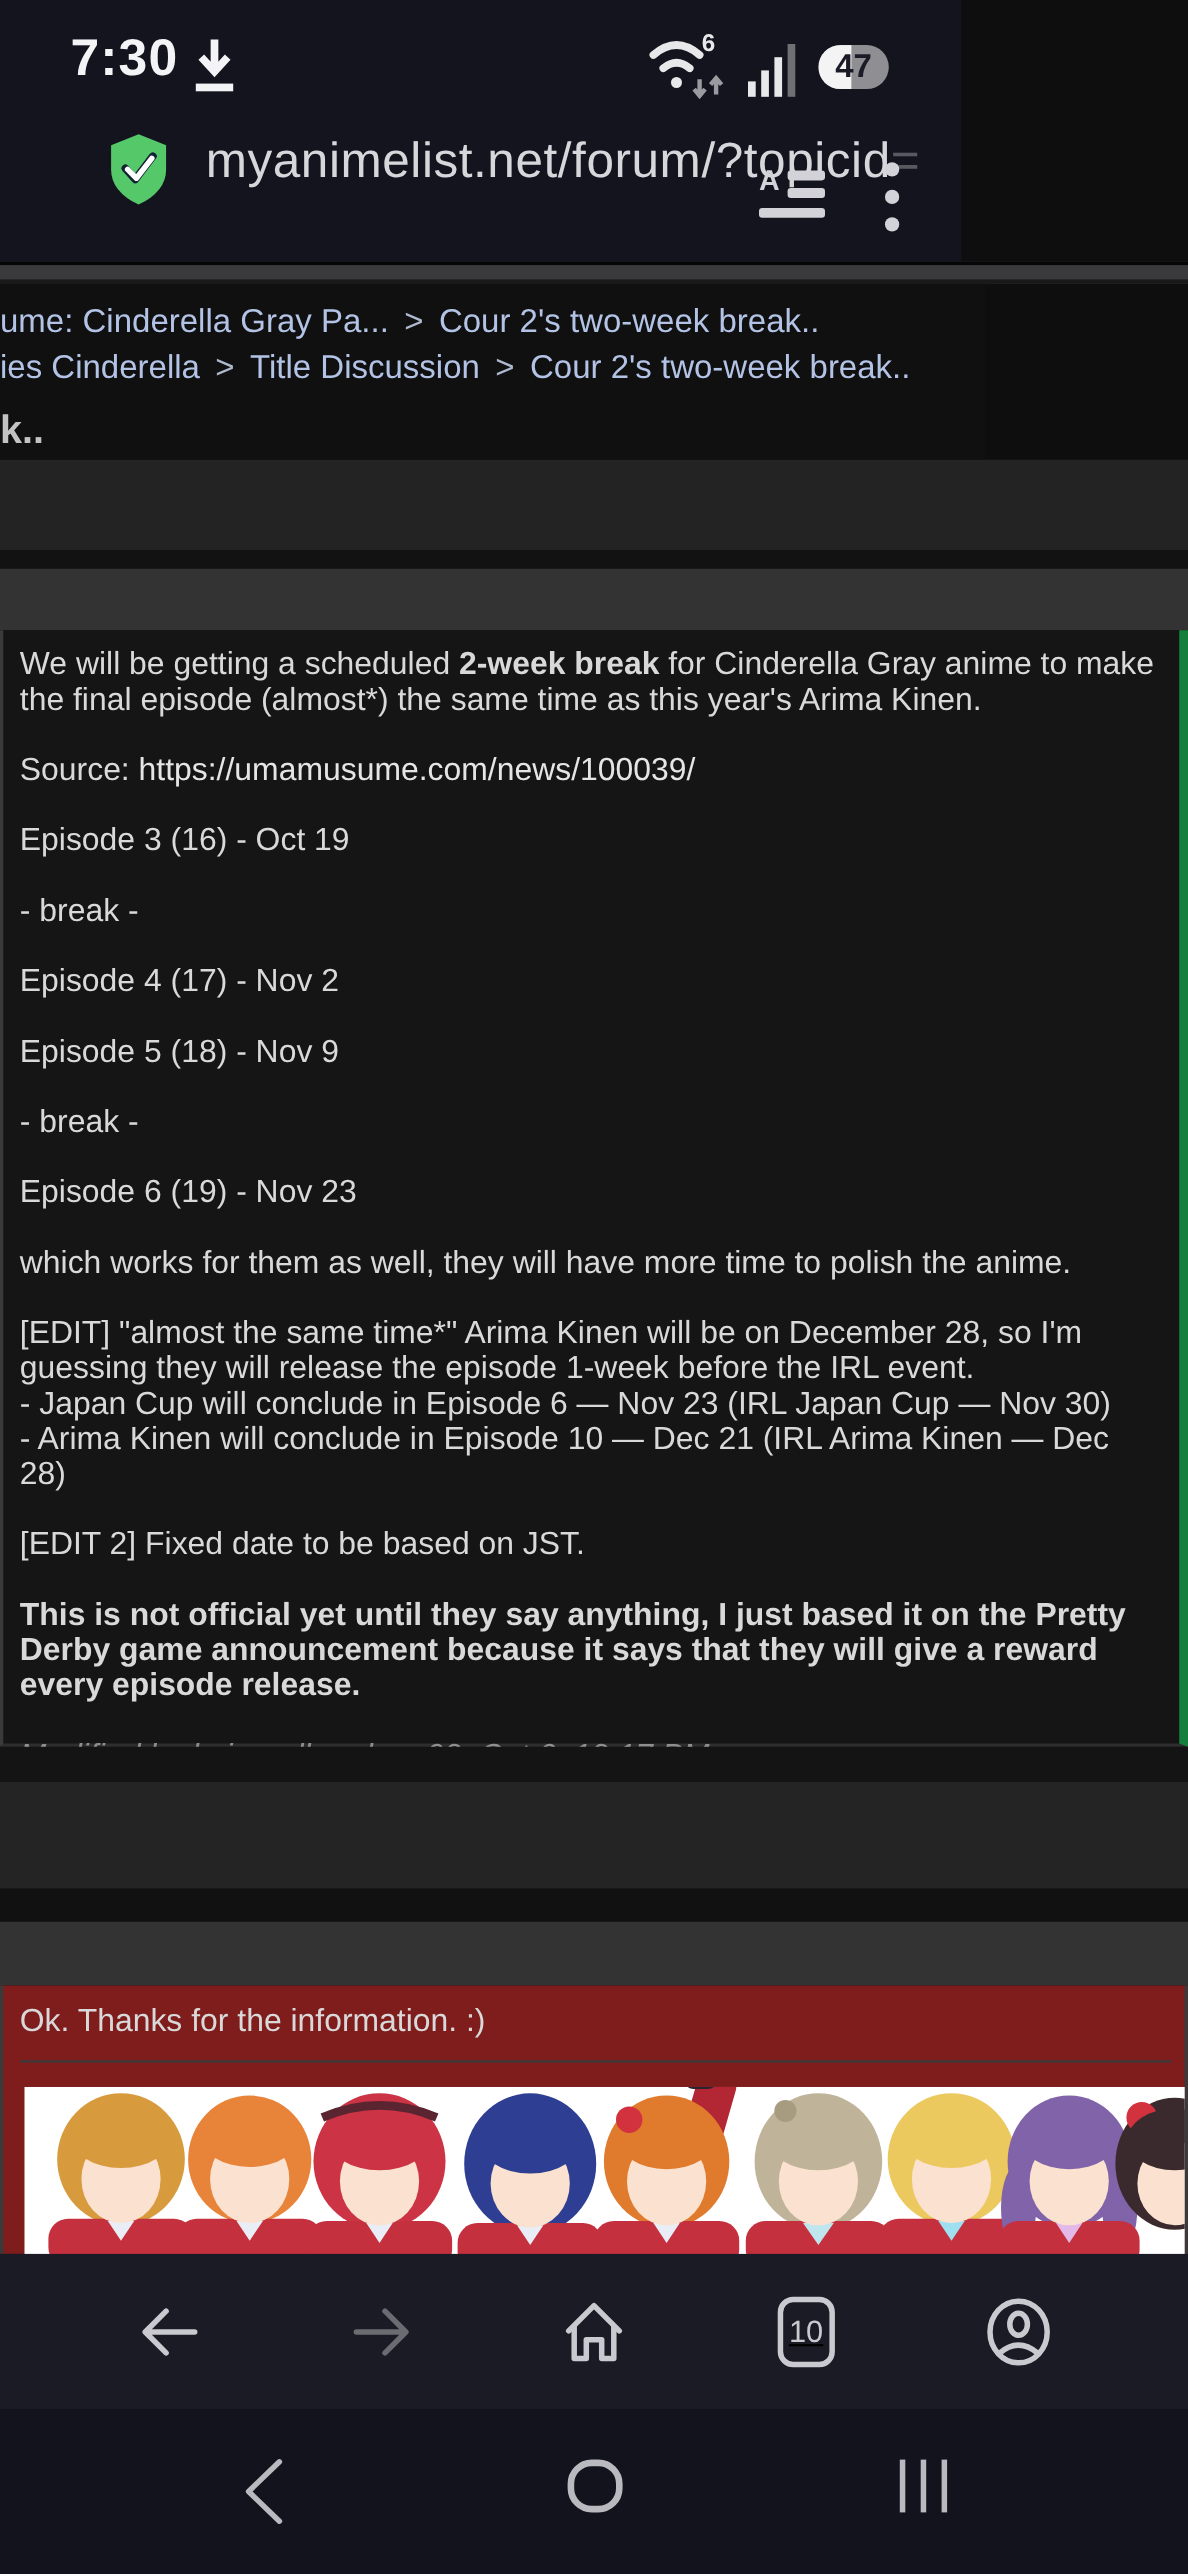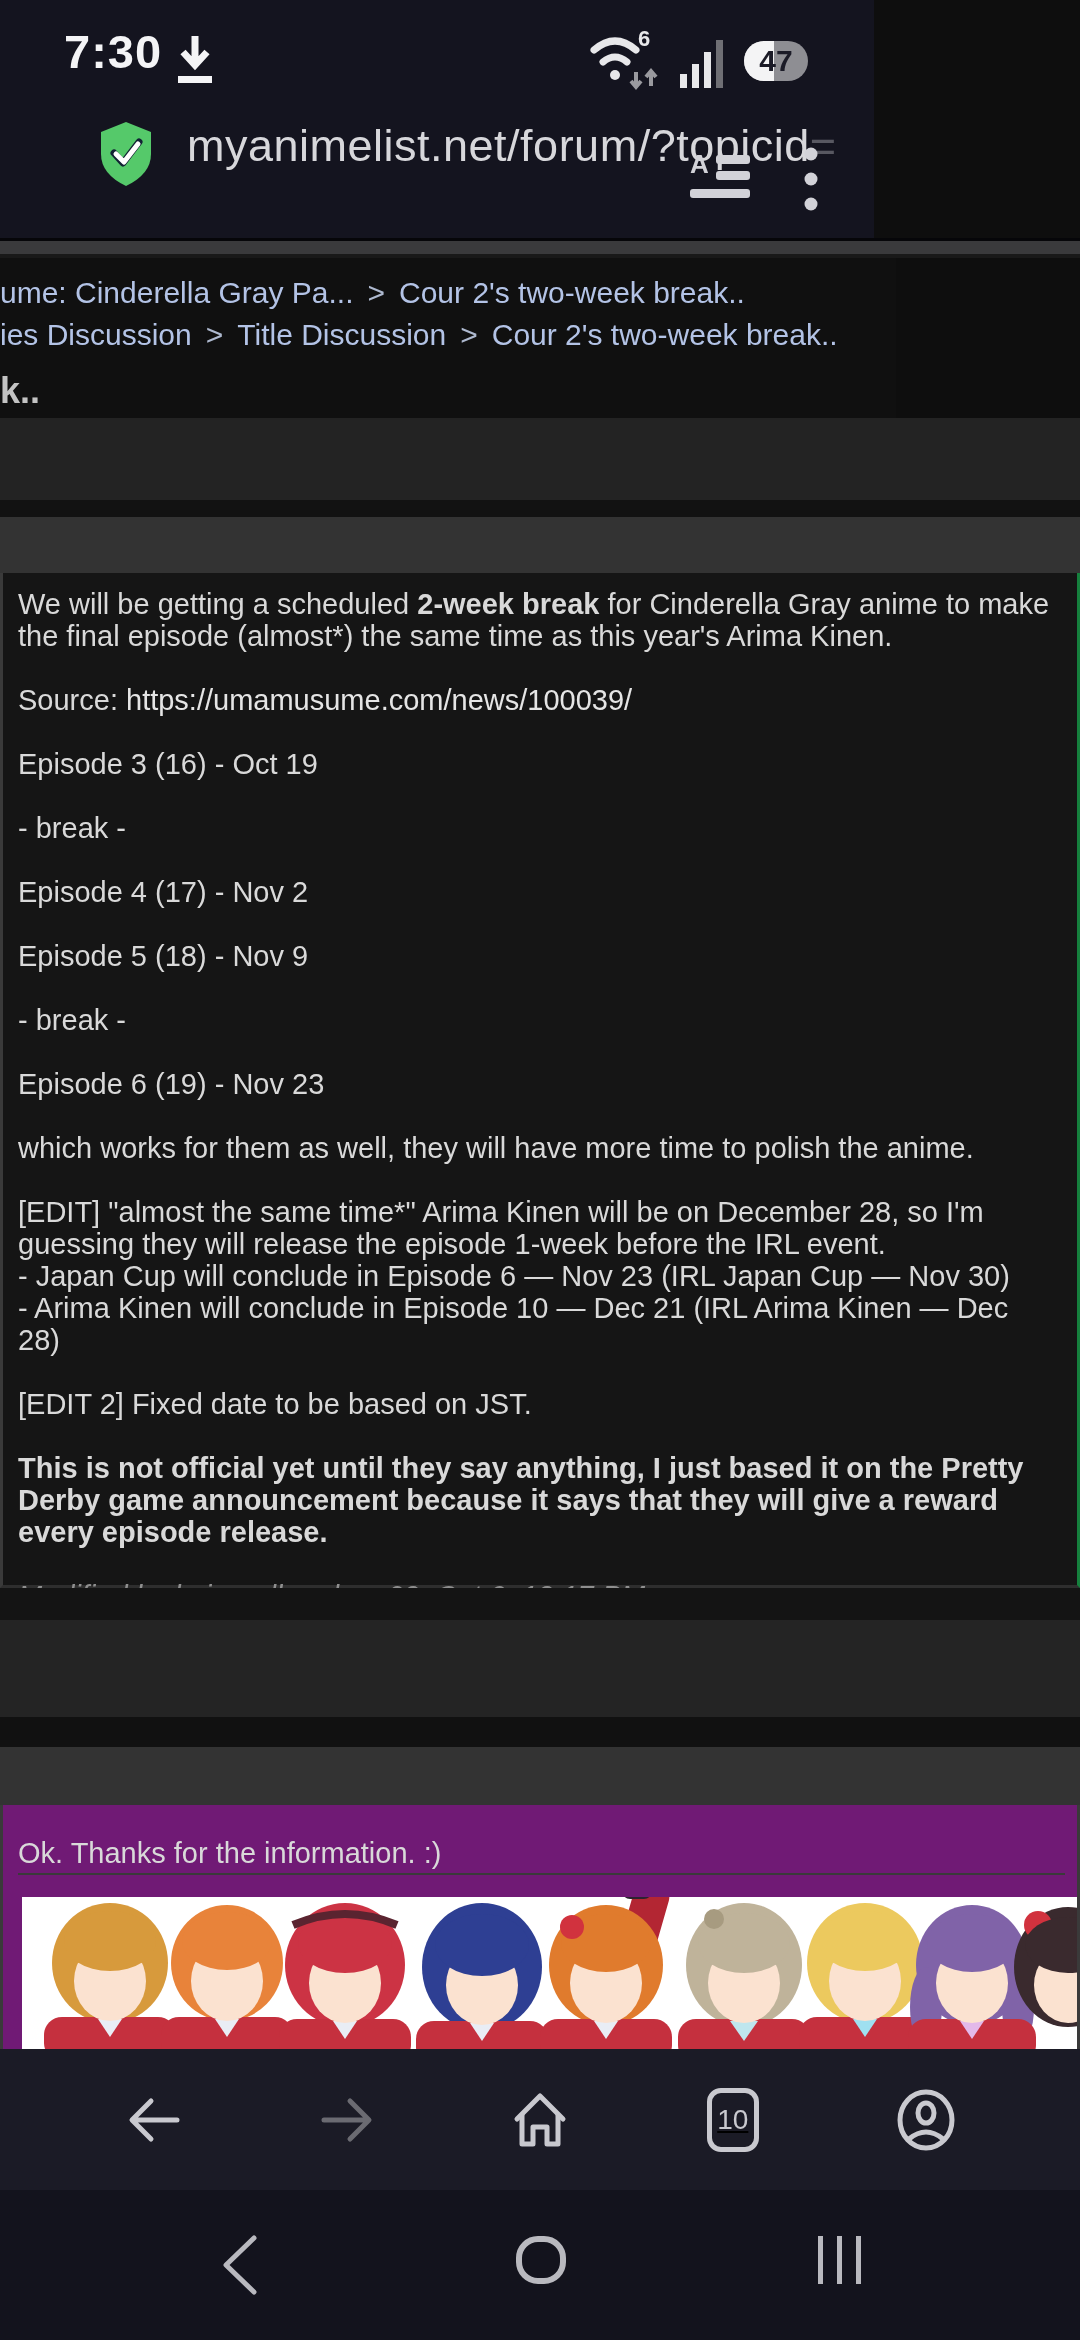--- a/index.html
+++ b/index.html
@@ -38,35 +38,35 @@
   .band-a  { position:absolute; top:418px; left:0; width:1080px; height:82px; background:#232323; }
   .band-dk { position:absolute; top:500px; left:0; width:1080px; height:17px; background:#121212; }
   .band-b  { position:absolute; top:517px; left:0; width:1080px; height:56px; background:#333333; }
   .gap1    { position:absolute; top:1588px; left:0; width:1080px; height:32px; background:#141414; }
   .band-c  { position:absolute; top:1620px; left:0; width:1080px; height:97px; background:#242424; }
   .gap2    { position:absolute; top:1717px; left:0; width:1080px; height:30px; background:#111111; }
   .band-d  { position:absolute; top:1747px; left:0; width:1080px; height:58px; background:#333333; }
   
   .post1 {
     position:absolute; top:573px; left:0; width:1080px; height:1015px;
-    background:#151515; border-left:3px solid #3a3a3a; border-right:3px solid #15803d;
+    background:#151515; border-left:3px solid #3a3a3a; border-right:8px solid #15803d;
     border-bottom:3px solid #2e2e2e; padding:15px 20px 0 15px;
     font-size:29px; line-height:32px; color:#d9d9d9;
   }
   .post1 p { margin-top:32px; }
   .post1 p:first-child { margin-top:0; }
   .post-link { color:#e5e5e5; text-decoration:none;margin-top:48px; }
   .bold { font-weight:bold; }
   .disclaimer { font-weight:bold; }
   .modified { margin-top:22px; font-style:italic; color:#8f8f8f; }
   
   .post2 {
     position:absolute; top:1805px; left:0; width:1080px; height:244px;
-    background:#701a75; border-left:3px solid #3a3a3a; border-right:3px solid #3a3a3a;
-    padding:32px 20px 0 15px; font-size:29px; line-height:32px; color:#d9d9d9; overflow:hidden;
+    background:#7f1d1d; border-left:3px solid #3a3a3a; border-right:3px solid #3a3a3a;
+    padding:16px 20px 0 15px; font-size:29px; line-height:32px; color:#d9d9d9; overflow:hidden;
   }
   .sig-divider { position:absolute; left:15px; right:12px; top:68px; border-top:2px solid #3a3a3a; }
   .sig-img { position:absolute; left:19px; top:92px; width:1061px; height:160px; overflow:hidden; }
   
   .browser-nav {
     position:absolute; top:2049px; left:0; width:1080px; height:141px; background:#1b1b26;
     display:flex; align-items:center; justify-content:space-around; padding:0 58px;text-decoration:underline;
   }
   .bn-btn { width:64px; height:64px; display:flex; align-items:center; justify-content:center; }
   .tab-box { position:relative; width:52px; height:64px; border:5px solid #c9c9cf; border-radius:14px;
@@ -138,21 +138,21 @@
     </div>
   </div>
 
   <div class="strip"></div>
 
   <div class="crumb-zone">
     <div class="crumb-line crumb1">
       <span class="crumb">ume: Cinderella Gray Pa...</span><span class="crumb-sep">&gt;</span><span class="crumb">Cour 2's two-week break..</span>
     </div>
     <div class="crumb-line crumb2">
-      <span class="crumb">ies Discussion</span><span class="crumb-sep">&gt;</span><span class="crumb">Title Discussion</span><span class="crumb-sep">&gt;</span><span class="crumb">Cour 2's two-week break..</span>
+      <span class="crumb">ies Cinderella</span><span class="crumb-sep">&gt;</span><span class="crumb">Title Discussion</span><span class="crumb-sep">&gt;</span><span class="crumb">Cour 2's two-week break..</span>
     </div>
     <div class="title-frag">k..</div>
   </div>
 
   <div class="band-a"></div>
   <div class="band-dk"></div>
   <div class="band-b"></div>
 
   <div class="post1">
     <p><span>We will be getting a scheduled </span><span class="bold">2-week break</span><span> for Cinderella Gray anime to make the final episode (almost*) the same time as this year's Arima Kinen.</span></p>

